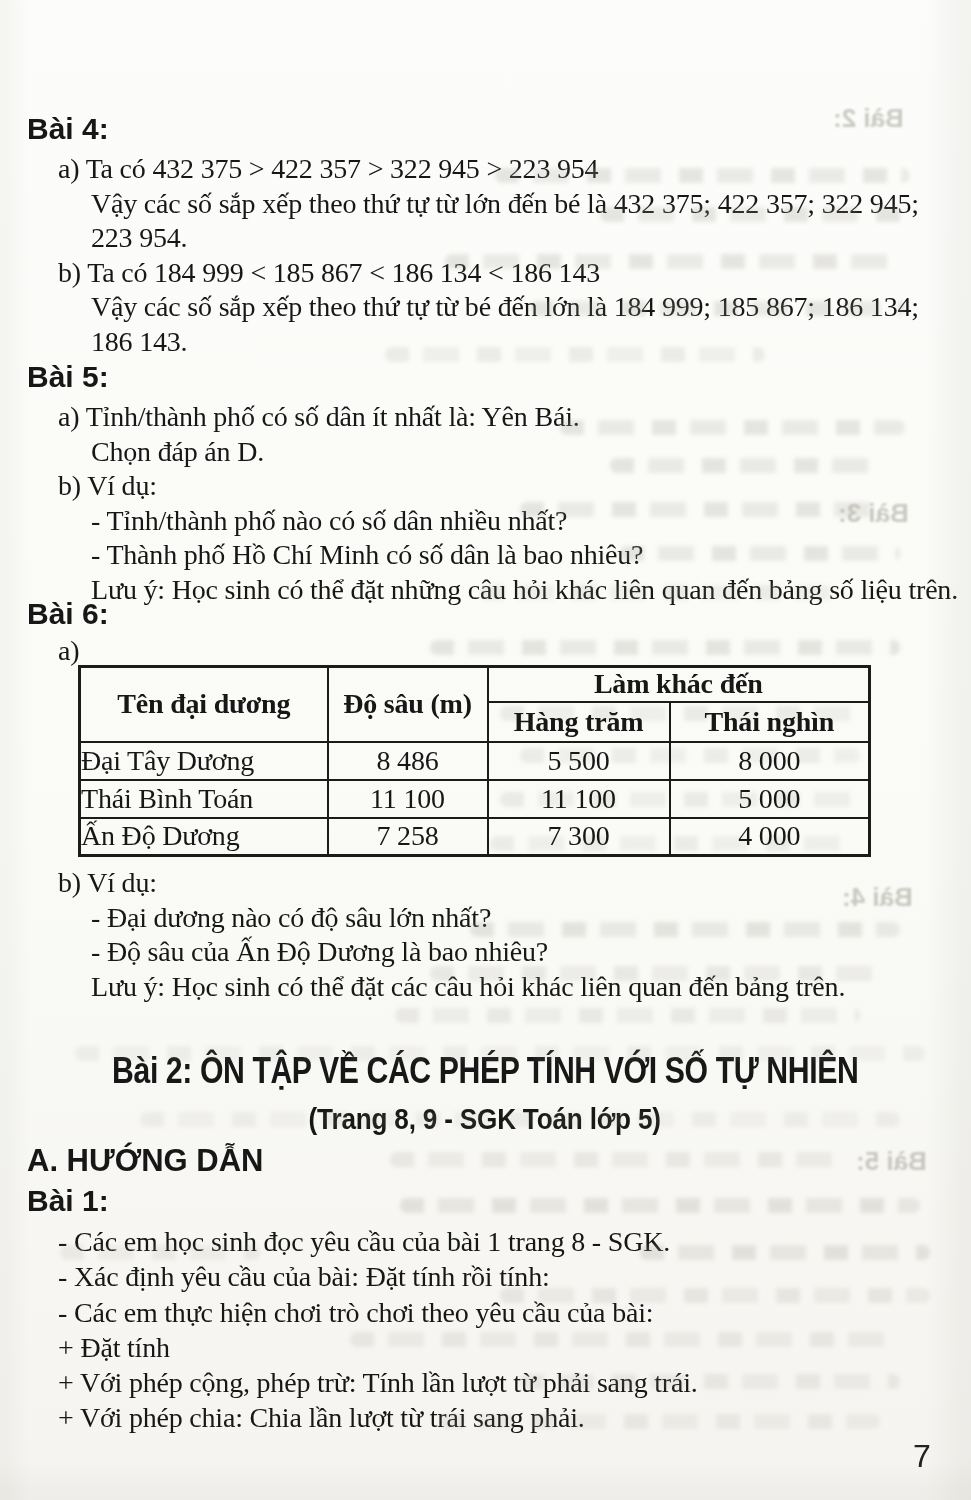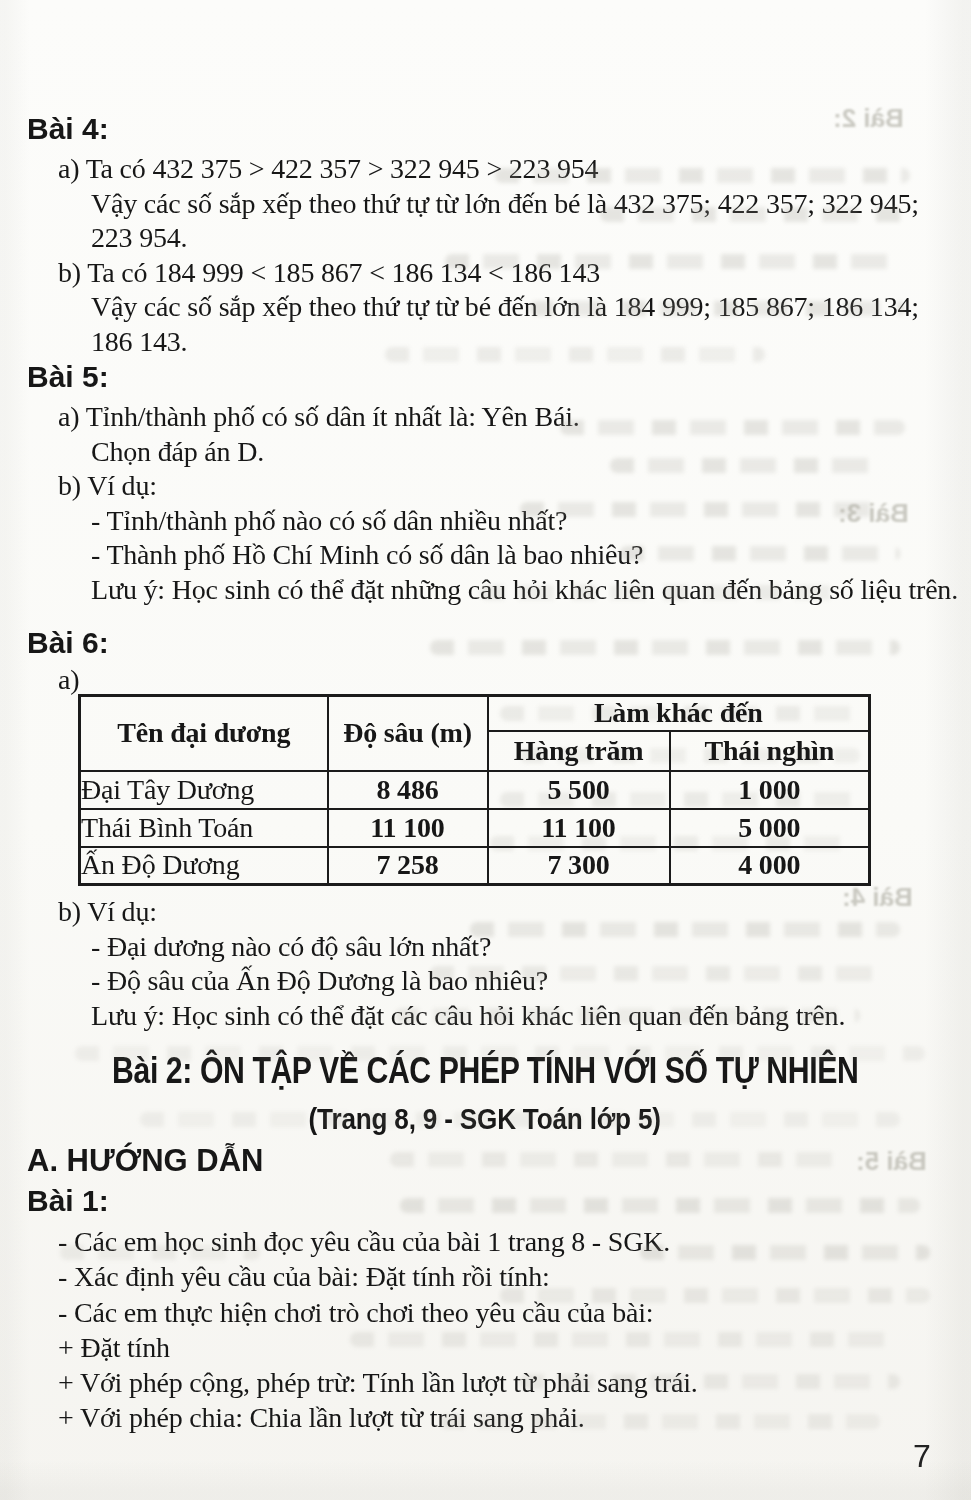--- a/index.html
+++ b/index.html
@@ -40,21 +40,21 @@
     border-collapse:collapse;margin-left:51px;table-layout:fixed;
     width:790px;background:transparent;position:relative;z-index:2;
   }
   table.ocean th,table.ocean td{
     border:2px solid #1b1b1b;font-size:28px;padding:0 0;
     overflow:hidden;
   }
   table.ocean{border:3px solid #1b1b1b;}
   th.h-main{font-weight:700;text-align:center;}
   td.c-name{text-align:left;padding-left:18px;font-weight:400;}
-  td.c-num{text-align:center;font-weight:700;}
+  td.c-num{text-align:center;font-weight:400;}
   .row-hdr1{height:35px;}
   .row-hdr2{height:40px;}
   .row-data{height:38px;margin-top:32px;}
 
   
   .lesson-title{
     position:absolute;left:0;width:916px;text-align:center;
     font-family:"Liberation Sans","DejaVu Sans",sans-serif;font-weight:700;
   }
   .lesson-title .squeeze{display:inline-block;transform:scaleX(.84);transform-origin:50% 50%;white-space:nowrap;}
@@ -143,21 +143,21 @@
     <div class="sec" style="top:360px">
       <div class="sec-head">Bài 5:</div>
       <div class="ln ind1">a) Tỉnh/thành phố có số dân ít nhất là: Yên Bái.</div>
       <div class="ln ind2">Chọn đáp án D.</div>
       <div class="ln ind1">b) Ví dụ:</div>
       <div class="ln ind2">- Tỉnh/thành phố nào có số dân nhiều nhất?</div>
       <div class="ln ind2">- Thành phố Hồ Chí Minh có số dân là bao nhiêu?</div>
       <div class="ln ind2">Lưu ý: Học sinh có thể đặt những câu hỏi khác liên quan đến bảng số liệu trên.</div>
     </div>
 
-    <div class="sec" style="top:626px">
+    <div class="sec" style="top:597px">
       <div class="sec-head">Bài 6:</div>
       <div class="ln ind1 ln-a">a)</div>
 
       <table class="ocean">
         <colgroup>
           <col style="width:248px">
             <col style="width:160px">
             <col style="width:182px">
             <col style="width:200px">
         </colgroup>
@@ -168,21 +168,21 @@
           <th class="h-main" colspan="2">Làm khác đến</th>
         </tr>
         <tr class="row-hdr2">
           <th class="h-main">Hàng trăm</th>
           <th class="h-main">Thái nghìn</th>
         </tr>
         <tr class="row-data">
           <td class="c-name">Đại Tây Dương</td>
           <td class="c-num">8 486</td>
           <td class="c-num">5 500</td>
-          <td class="c-num">1 000</td>
+          <td class="c-num">8 000</td>
         </tr>
         <tr class="row-data">
           <td class="c-name">Thái Bình Toán</td>
           <td class="c-num">11 100</td>
           <td class="c-num">11 100</td>
           <td class="c-num">5 000</td>
         </tr>
         <tr class="row-data">
           <td class="c-name">Ấn Độ Dương</td>
           <td class="c-num">7 258</td>

